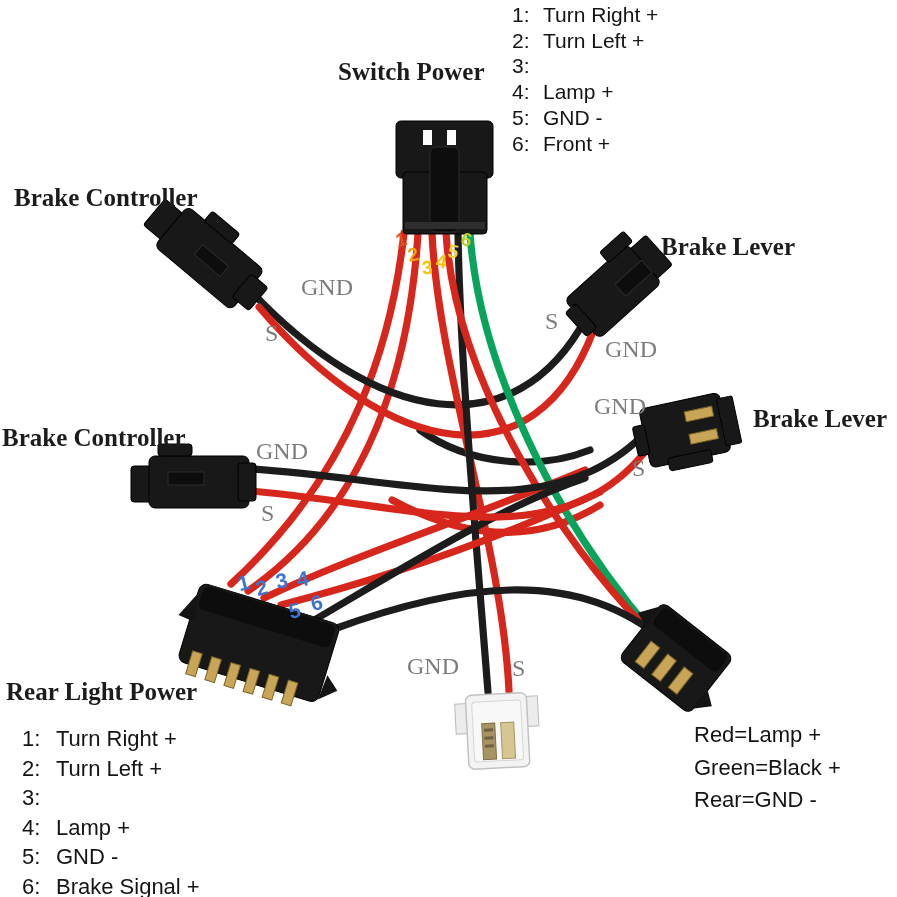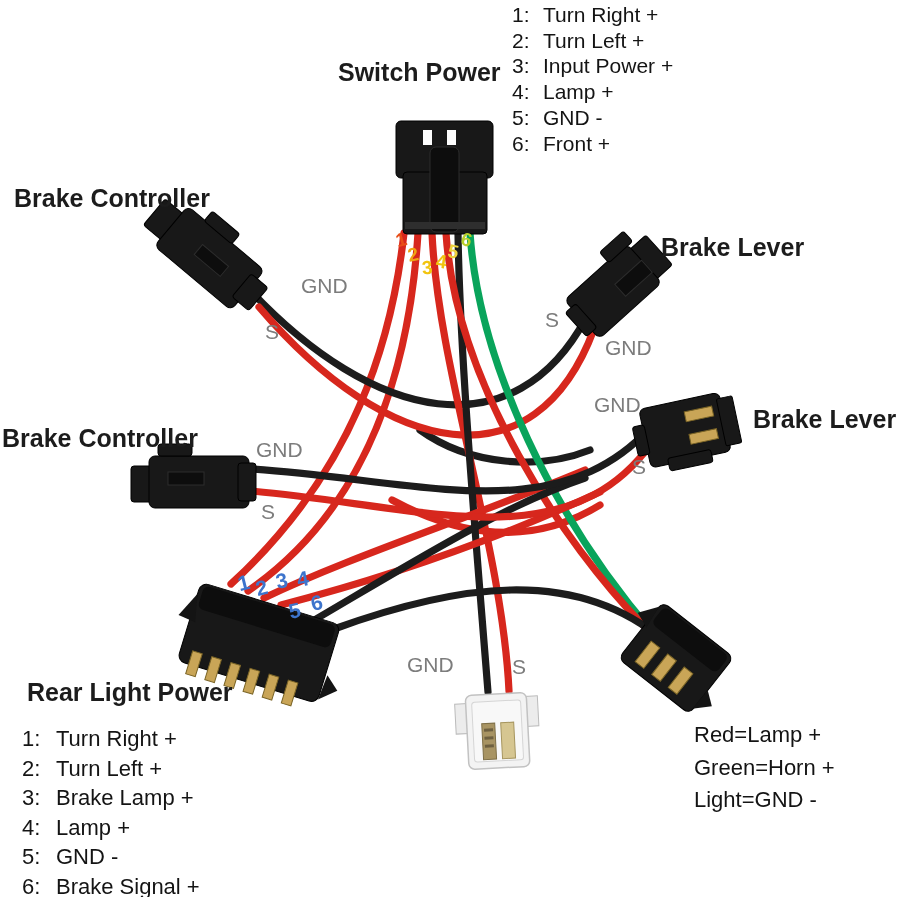--- a/index.html
+++ b/index.html
@@ -1,23 +1,23 @@
 <!DOCTYPE html>
 <html style="--wire_red: #d7271d; --wire_black: #1c1c1c; --wire_green: #09a45b; --connector_black: #181818; --connector_white: #f3f3f3; --pin_gold: #c9a557; --label_gray: #7c7c7c; --title_color: #1c1c1c; --legend_color: #141414; --pin_blue: #3d74cc;"><head>
 <meta charset="utf-8">
 <style>
   html,body{margin:0;padding:0;background:#ffffff;}
   .stage{
     position:relative;width:897px;height:897px;background:#ffffff;
     font-family:"Liberation Sans",sans-serif;overflow:hidden;
   }
   .stage svg{position:absolute;left:0;top:0;}
-  .lbl{position:absolute;white-space:nowrap;}
+  .lbl{position:absolute;white-space:nowrap;font-family:Liberation Serif, serif;}
   .title{font-weight:bold;font-size:25px;color:var(--title_color);letter-spacing:0px;}
-  .gs{font-size:21px;color:var(--label_gray);}
+  .gs{font-size:24px;color:var(--label_gray);}
   .legend{position:absolute;}
   .lrow{display:flex;font-size:21px;color:var(--legend_color);line-height:25.7px;}
   .lrow .lnum{width:31px;flex:0 0 31px;}
   .legend.rear .lrow{font-size:22px;line-height:29.6px;}
   .legend.rear .lrow .lnum{width:34px;flex:0 0 34px;}
   .legend.front .lrow{font-size:22px;line-height:32.5px;}
   .pin{position:absolute;font-weight:bold;}
   .pin.sp{font-size:19px;}
   .pin.rl{font-size:21px;color:var(--pin_blue);}
   
@@ -132,21 +132,21 @@
       <rect x="484" y="744" width="9" height="3" fill="#6e6040"></rect>
       <rect x="501" y="723" width="13" height="36" fill="#d6c691" stroke="#a6955e"></rect>
     </g>
   </svg>
 
   <div class="lbl title" style="left:338px;top:58px">Switch Power</div>
   <div class="lbl title" style="left:14px;top:184px">Brake Controller</div>
   <div class="lbl title" style="left:2px;top:424px">Brake Controller</div>
   <div class="lbl title" style="left:661px;top:233px">Brake Lever</div>
   <div class="lbl title" style="left:753px;top:405px">Brake Lever</div>
-  <div class="lbl title" style="left:27px;top:678px">Rear Light Power</div>
+  <div class="lbl title" style="left:6px;top:678px">Rear Light Power</div>
 
   <div class="lbl gs" style="left:301px;top:274px">GND</div>
   <div class="lbl gs" style="left:265px;top:320px">S</div>
   <div class="lbl gs" style="left:545px;top:308px">S</div>
   <div class="lbl gs" style="left:605px;top:336px">GND</div>
   <div class="lbl gs" style="left:594px;top:393px">GND</div>
   <div class="lbl gs" style="left:632px;top:455px">S</div>
   <div class="lbl gs" style="left:256px;top:438px">GND</div>
   <div class="lbl gs" style="left:261px;top:500px">S</div>
   <div class="lbl gs" style="left:407px;top:653px">GND</div>
@@ -156,21 +156,20 @@
     <div class="lrow">
         <span class="lnum">1:</span>
         <span>Turn Right +</span>
       </div>
     <div class="lrow">
         <span class="lnum">2:</span>
         <span>Turn Left +</span>
       </div>
     <div class="lrow">
         <span class="lnum">3:</span>
-        <span>Input Power +</span>
       </div>
     <div class="lrow">
         <span class="lnum">4:</span>
         <span>Lamp +</span>
       </div>
     <div class="lrow">
         <span class="lnum">5:</span>
         <span>GND -</span>
       </div>
     <div class="lrow">
@@ -183,45 +182,44 @@
     <div class="lrow">
         <span class="lnum">1:</span>
         <span>Turn Right +</span>
       </div>
     <div class="lrow">
         <span class="lnum">2:</span>
         <span>Turn Left +</span>
       </div>
     <div class="lrow">
         <span class="lnum">3:</span>
-        <span>Brake Lamp +</span>
       </div>
     <div class="lrow">
         <span class="lnum">4:</span>
         <span>Lamp +</span>
       </div>
     <div class="lrow">
         <span class="lnum">5:</span>
         <span>GND -</span>
       </div>
     <div class="lrow">
         <span class="lnum">6:</span>
         <span>Brake Signal +</span>
       </div>
   </div>
 
   <div class="legend front" style="left:694px;top:719px">
     <div class="lrow">
         <span>Red=Lamp +</span>
       </div>
     <div class="lrow">
-        <span>Green=Horn +</span>
-      </div>
-    <div class="lrow">
-        <span>Light=GND -</span>
+        <span>Green=Black +</span>
+      </div>
+    <div class="lrow">
+        <span>Rear=GND -</span>
       </div>
   </div>
 
   <div class="pin sp" style="left: 396px; top: 229px; transform: rotate(-15deg); color: rgb(232, 78, 23);">1</div>
   <div class="pin sp" style="left: 408px; top: 244px; transform: rotate(-12deg); color: rgb(240, 163, 18);">2</div>
   <div class="pin sp" style="left: 422px; top: 257px; transform: rotate(-5deg); color: rgb(242, 196, 14);">3</div>
   <div class="pin sp" style="left: 436px; top: 251px; transform: rotate(8deg); color: rgb(242, 196, 14);">4</div>
   <div class="pin sp" style="left: 448px; top: 241px; transform: rotate(12deg); color: rgb(237, 210, 61);">5</div>
   <div class="pin sp" style="left: 461px; top: 229px; transform: rotate(15deg); color: rgb(185, 207, 43);">6</div>
 

